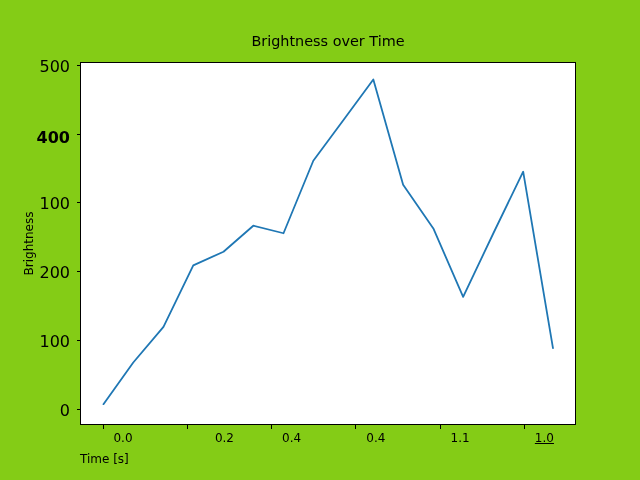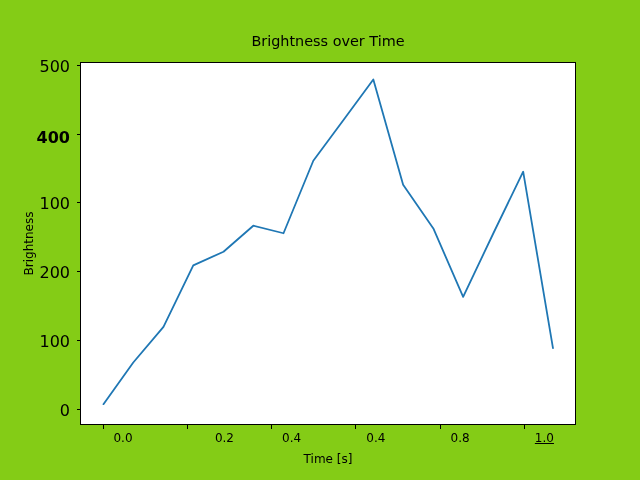--- a/index.html
+++ b/index.html
@@ -48,21 +48,21 @@
     text-align: center;
     font-size: 14.4px;
     color: #000000;
     line-height: 1.2;
   }
   #xlabel {
     position: absolute;
     left: 80px;
     top: 452px;
     width: 496px;
-    text-align: center;
+    text-align: left;
     font-size: 12px;
     color: #000000;
   }
   #ylabel {
     position: absolute;
     left: 0px;
     top: 0px;
     width: 363px;
     text-align: center;
     font-size: 12px;
@@ -119,21 +119,21 @@
   <div id="ticks-layer">
       <div class="tick-mark xtick-mark" style="left: 102.55px;"></div>
       <div class="xtick-label" style="left: 102.55px;">0.0</div>
       <div class="tick-mark xtick-mark" style="left: 186.83px;"></div>
       <div class="xtick-label" style="left: 204px;">0.2</div>
       <div class="tick-mark xtick-mark" style="left: 271.11px;"></div>
       <div class="xtick-label" style="left: 271.11px;">0.4</div>
       <div class="tick-mark xtick-mark" style="left: 355.39px;"></div>
       <div class="xtick-label" style="left: 355.39px;">0.4</div>
       <div class="tick-mark xtick-mark" style="left: 439.67px;"></div>
-      <div class="xtick-label" style="left: 439.67px;">0.8</div>
+      <div class="xtick-label" style="left: 439.67px;">1.1</div>
       <div class="tick-mark xtick-mark" style="left: 523.96px;"></div>
       <div class="xtick-label" style="left: 523.96px; text-decoration: underline;">1.0</div>
       <div class="tick-mark ytick-mark" style="top: 408.5px;"></div>
       <div class="ytick-label" style="top: 408.5px;">0</div>
       <div class="tick-mark ytick-mark" style="top: 339.75px;"></div>
       <div class="ytick-label" style="top: 339.75px;">100</div>
       <div class="tick-mark ytick-mark" style="top: 271px;"></div>
       <div class="ytick-label" style="top: 271px;">200</div>
       <div class="tick-mark ytick-mark" style="top: 202.25px;"></div>
       <div class="ytick-label" style="top: 202.25px;">100</div>

